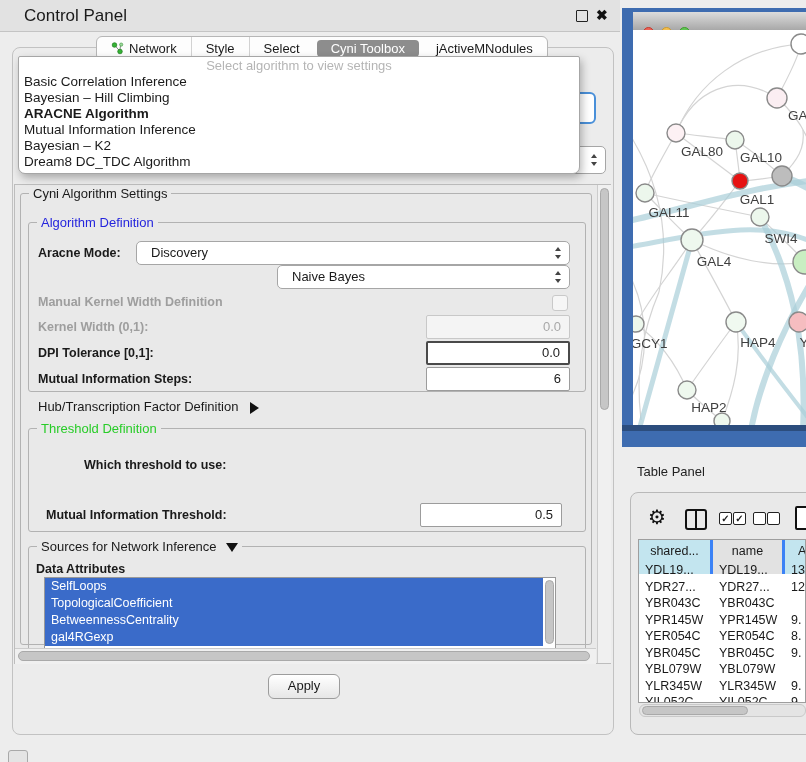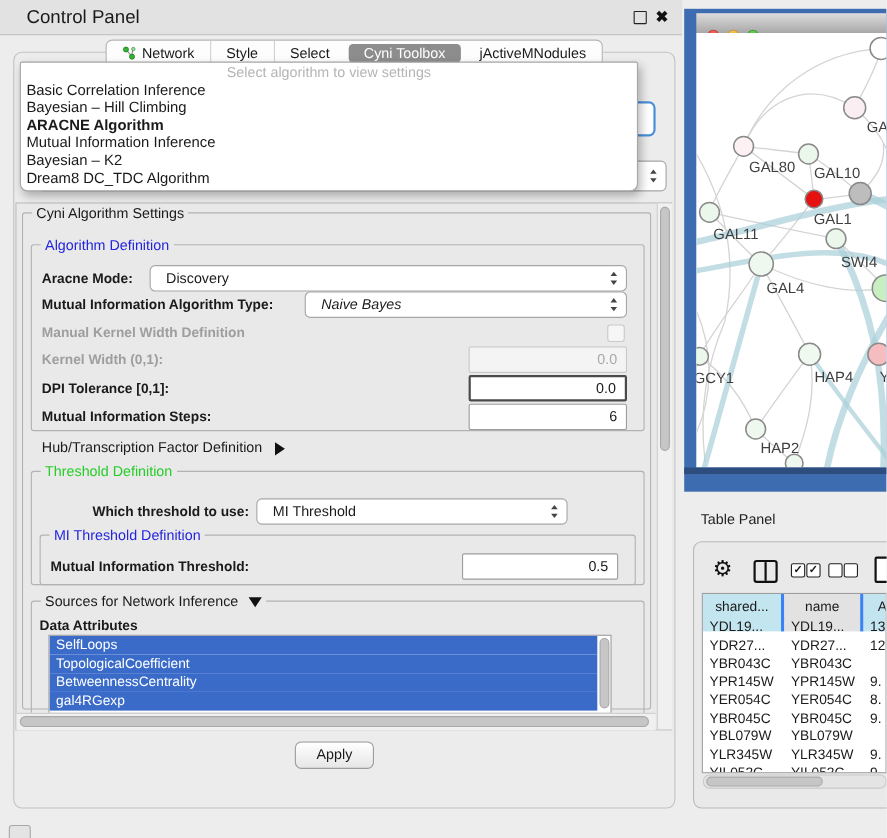--- a/index.html
+++ b/index.html
@@ -157,22 +157,21 @@
   </div>
 
   <div class="fs" style="left:28px;top:222px;width:558px;height:170px;">
     <span class="leg" style="color:#2424dd;">Algorithm Definition</span>
   </div>
   <span class="lbl" style="left:38px;top:246px;">Aracne Mode:</span>
   <div class="combo" style="left:136px;top:241px;width:434px;">
     <span class="combo-val">Discovery</span>
     <span class="step"></span>
   </div>
-  <span class="lbl" style="left:38px;top:270px;">Mutual Information Algorithm Type:</span>
-  <div class="combo" style="left:277px;top:265px;width:293px;font-style:italic;">
+  <div class="combo" style="left:277px;top:265px;width:293px;">
     <span class="combo-val">Naive Bayes</span>
     <span class="step"></span>
   </div>
   <span class="lbl lblg" style="left:38px;top:295px;">Manual Kernel Width Definition</span>
   <div class="ckb" style="left:552px;top:295px;"></div>
   <span class="lbl lblg" style="left:38px;top:320px;">Kernel Width (0,1):</span>
   <div class="field dis" style="left:426px;top:315px;width:144px;">0.0</div>
   <span class="lbl" style="left:38px;top:346px;">DPI Tolerance [0,1]:</span>
   <div class="field strong" style="left:426px;top:341px;width:144px;">0.0</div>
   <span class="lbl" style="left:38px;top:372px;">Mutual Information Steps:</span>
@@ -180,27 +179,20 @@
 
   <span style="position:absolute;left:38px;top:399px;font-size:13px;">
     <span>Hub/Transcription Factor Definition</span>
     <span class="tri-right"></span>
   </span>
 
   <div class="fs" style="left:28px;top:428px;width:558px;height:104px;padding-left:13px;">
     <span class="leg" style="color:#28cc28;">Threshold Definition</span>
   </div>
   <span class="lbl" style="left:84px;top:458px;">Which threshold to use:</span>
-  <div class="combo" style="left:233px;top:453px;width:283px;">
-    <span class="combo-val">MI Threshold</span>
-    <span class="step"></span>
-  </div>
-  <div class="fs" style="left:36px;top:486px;width:542px;height:46px;">
-    <span class="leg" style="color:#2424dd;">MI Threshold Definition</span>
-  </div>
   <span class="lbl" style="left:46px;top:508px;">Mutual Information Threshold:</span>
   <div class="field" style="left:420px;top:503px;width:142px;">0.5</div>
 
   <div class="fs" style="left:28px;top:546px;width:558px;height:112px;">
     <span class="leg">
       <span>Sources for Network Inference</span>
       <span class="tri-down"></span>
     </span>
   </div>
   <span class="lbl" style="left:36px;top:562px;">Data Attributes</span>

